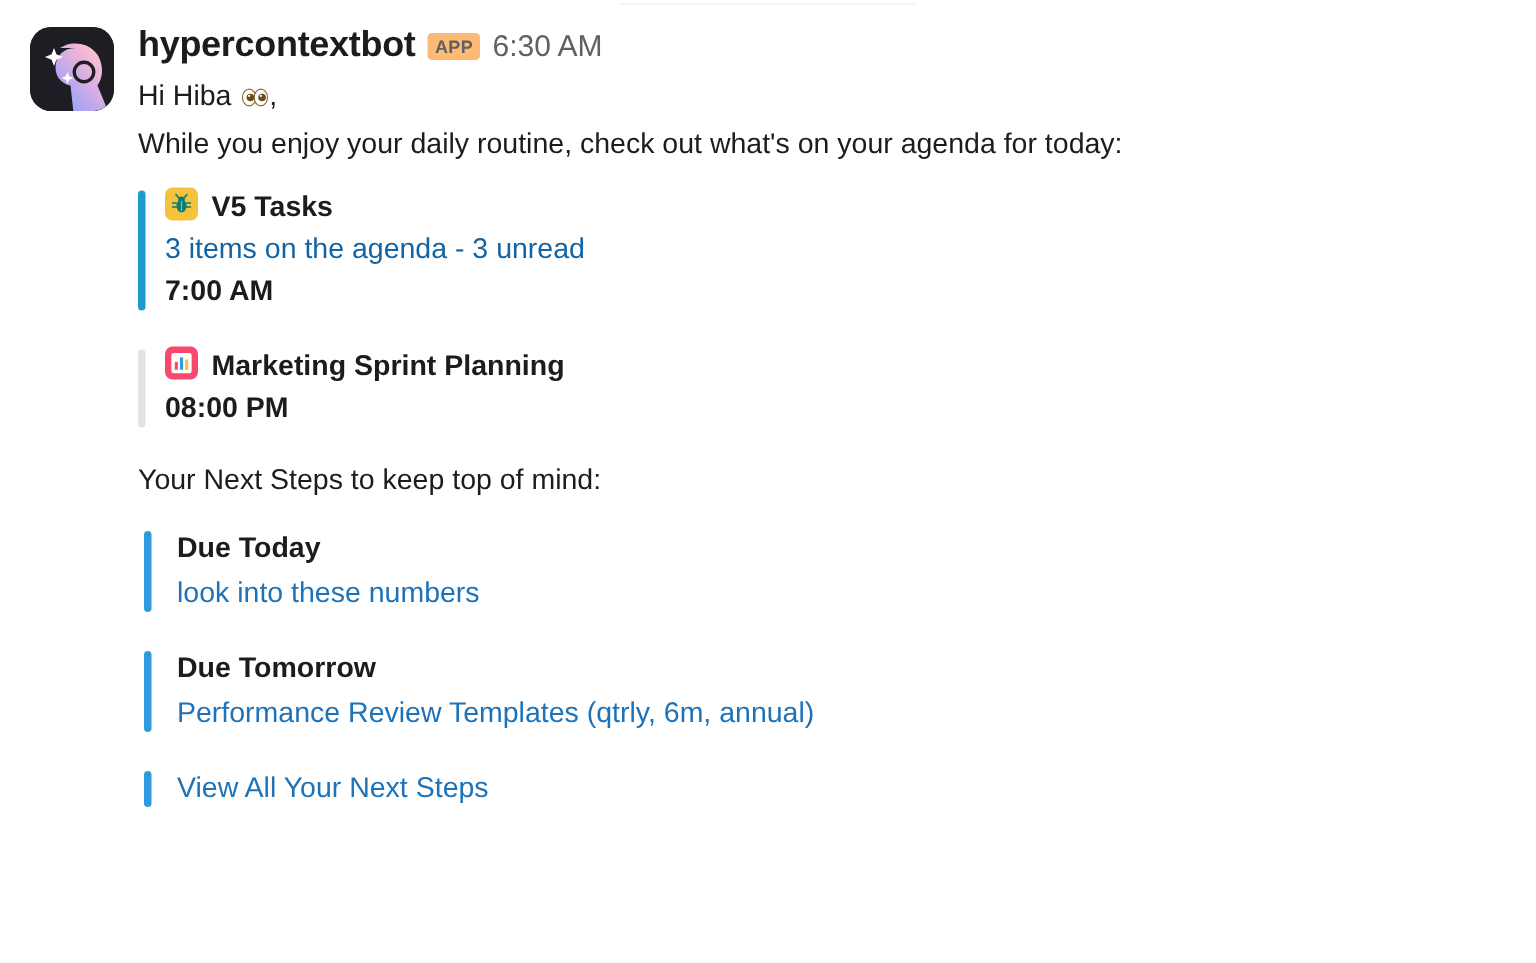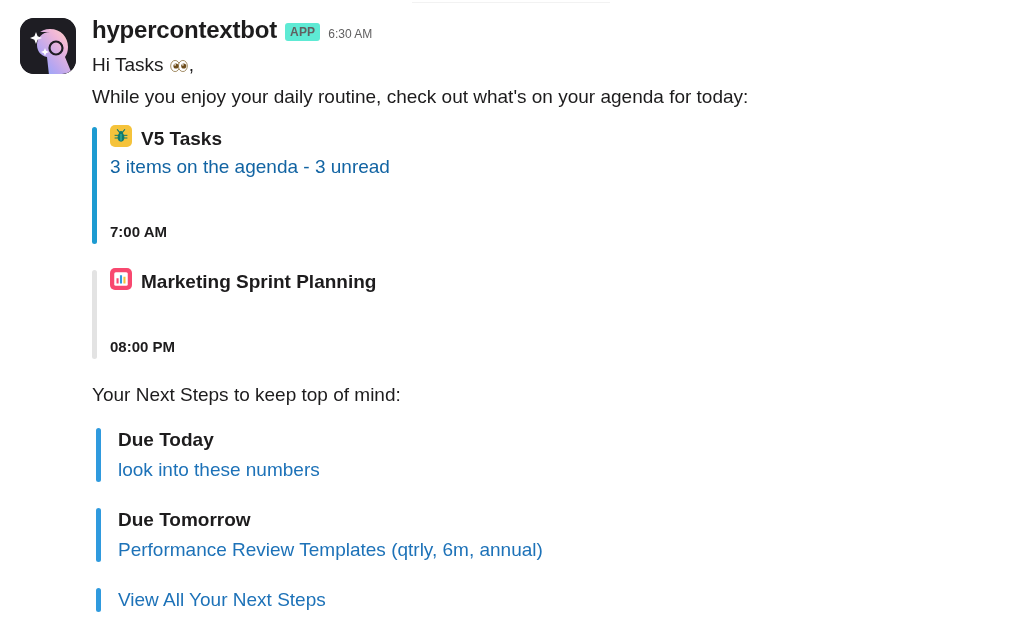--- a/index.html
+++ b/index.html
@@ -63,30 +63,30 @@
   .sender-name {
     font-size: 24px;
     font-weight: 700;
     color: #1d1c1d;
     letter-spacing: -0.2px;
   }
   .app-badge {
     font-size: 12px;
     font-weight: 700;
     color: #616061;
-    background: #5eead4;
+    background: #fdba74;
     border-radius: 3px;
     padding: 2px 5px 2px 5px;
     letter-spacing: 0.2px;
     line-height: 1.2;
     position: relative;
     top: -2px;
   }
   .timestamp {
-    font-size: 12px;
+    font-size: 20px;
     color: #616061;
   }
 
   
   .para {
     font-size: 19px;
     line-height: 28px;
     color: #1d1c1d;
     margin: 0;
     padding: 2px 0;
@@ -130,25 +130,24 @@
     line-height: 28px;
   }
   .att-link {
     font-size: 19px;
     line-height: 28px;
     color: #1264a3;
     text-decoration: none;
     display: block;
   }
   .att-time {
-    font-size: 15px;
+    font-size: 19px;
     font-weight: 700;
     color: #1d1c1d;
     line-height: 28px;
-    margin-top: 37px;
   }
 
   
   .emoji-sq {
     width: 22px;
     height: 22px;
     flex: 0 0 22px;
     border-radius: 5px;
     display: inline-flex;
     align-items: center;
@@ -225,21 +224,21 @@
   </div>
 
   <div class="msg-body">
 
     <div class="msg-header">
       <span class="sender-name">hypercontextbot</span>
       <span class="app-badge">APP</span>
       <span class="timestamp">6:30 AM</span>
     </div>
 
-    <p class="para greeting"><span>Hi Tasks </span><span class="emoji emoji-eyes"><svg width="20" height="20" viewBox="0 0 36 36" xmlns="http://www.w3.org/2000/svg">
+    <p class="para greeting"><span>Hi Hiba </span><span class="emoji emoji-eyes"><svg width="20" height="20" viewBox="0 0 36 36" xmlns="http://www.w3.org/2000/svg">
             <ellipse cx="11" cy="18" rx="8" ry="10" fill="#ffffff" stroke="#8a6d3b" stroke-width="1.4"></ellipse>
             <ellipse cx="25" cy="18" rx="8" ry="10" fill="#ffffff" stroke="#8a6d3b" stroke-width="1.4"></ellipse>
             <circle cx="12.5" cy="18" r="4.6" fill="#6d4c1b"></circle>
             <circle cx="26.5" cy="18" r="4.6" fill="#6d4c1b"></circle>
             <circle cx="11" cy="16" r="1.4" fill="#ffffff"></circle>
             <circle cx="25" cy="16" r="1.4" fill="#ffffff"></circle>
           </svg></span><span>,</span></p>
 
     <p class="para">While you enjoy your daily routine, check out what's on your agenda for today:</p>
 

